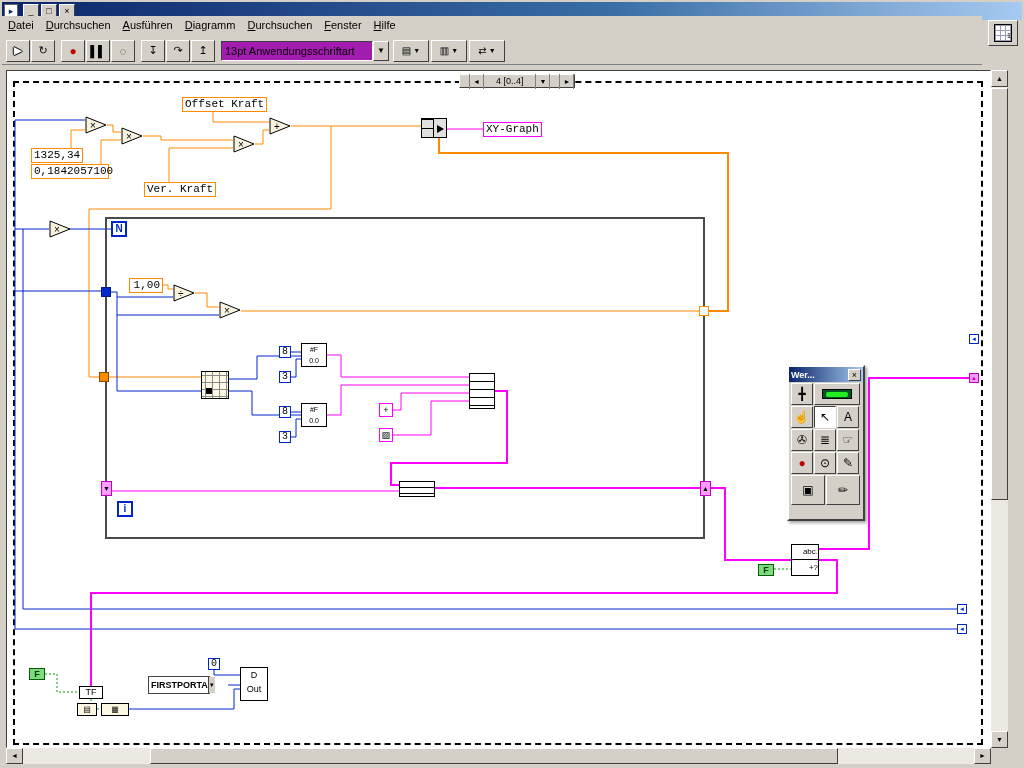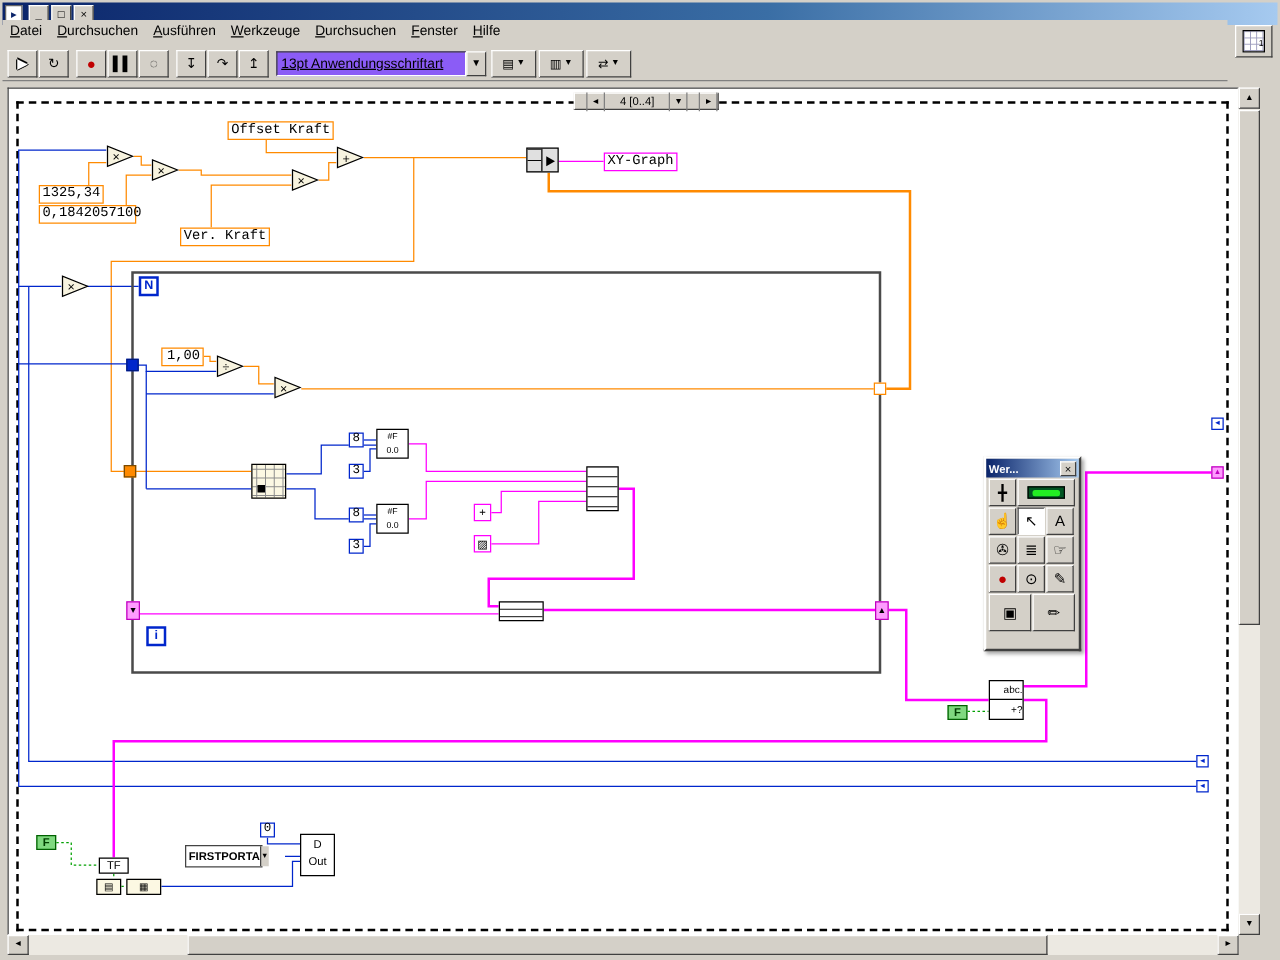--- a/index.html
+++ b/index.html
@@ -17,22 +17,22 @@
   .menubar { position:absolute; left:2px; top:16px; width:980px; height:17px; background:#D4D0C8; display:flex; align-items:center; }
   .menu-item { display:inline-block; padding:2px 6px; }
   .menu-item::first-letter { text-decoration:underline; }
   .toolbar { position:absolute; left:2px; top:37px; width:980px; height:28px; background:#D4D0C8;
     display:flex; align-items:center; padding-left:4px; border-bottom:1px solid #808080; }
   .tbtn { width:24px; height:22px; background:#D4D0C8; border:1px solid; border-color:#fff #404040 #404040 #fff;
     display:flex; align-items:center; justify-content:center; font-size:11px; margin-right:1px; }
   .tbtn.run { color:#fff; text-shadow:-1px 0 #000,1px 0 #000,0 -1px #000,0 1px #000; }
   .tbtn.abort { color:#C00000; font-size:12px; }
   .tsep { width:5px; height:22px; }
-  .combo { height:20px; background:#8b5cf6; border:1px solid; border-color:#404040 #fff #fff #404040;
-    display:flex; align-items:center; padding:0 3px; width:152px;text-decoration:underline; }
+  .combo { height:20px; background:#a21caf; border:1px solid; border-color:#404040 #fff #fff #404040;
+    display:flex; align-items:center; padding:0 3px; width:152px; }
   .combobtn { width:16px; height:20px; background:#D4D0C8; border:1px solid; border-color:#fff #404040 #404040 #fff;
     font-size:8px; text-align:center; line-height:18px; margin-right:4px; }
   .ddbtn { width:36px; height:22px; background:#D4D0C8; border:1px solid; border-color:#fff #404040 #404040 #fff;
     display:flex; align-items:center; justify-content:center; gap:2px; font-size:10px; margin-right:2px; }
   .ddbtn .dd { font-size:7px; }
   .viicon { position:absolute; right:6px; top:20px; width:30px; height:26px; background:#D4D0C8;
     border:1px solid; border-color:#fff #404040 #404040 #fff; display:flex; align-items:center; justify-content:center; }
   .viicon .grid { width:18px; height:18px; background:#fff; border:1px solid #000;
     background-image:linear-gradient(#99b 1px,transparent 1px),linear-gradient(90deg,#99b 1px,transparent 1px);
     background-size:5px 5px; font-size:7px; text-align:right; line-height:22px; color:#000; }
@@ -124,21 +124,21 @@
   <div class="appicon">▸</div>
   <div class="winbtn">_</div>
   <div class="winbtn">□</div>
   <div class="winbtn">×</div>
 </div>
 
 <div class="menubar">
   <span class="menu-item">Datei</span>
   <span class="menu-item">Durchsuchen</span>
   <span class="menu-item">Ausführen</span>
-  <span class="menu-item">Werkzeuge</span>
+  <span class="menu-item">Diagramm</span>
   <span class="menu-item">Durchsuchen</span>
   <span class="menu-item">Fenster</span>
   <span class="menu-item">Hilfe</span>
 </div>
 
 <div class="toolbar">
   <div class="tbtn run">▶</div>
   <div class="tbtn">↻</div>
   <div class="tsep"></div>
   <div class="tbtn abort">●</div>

